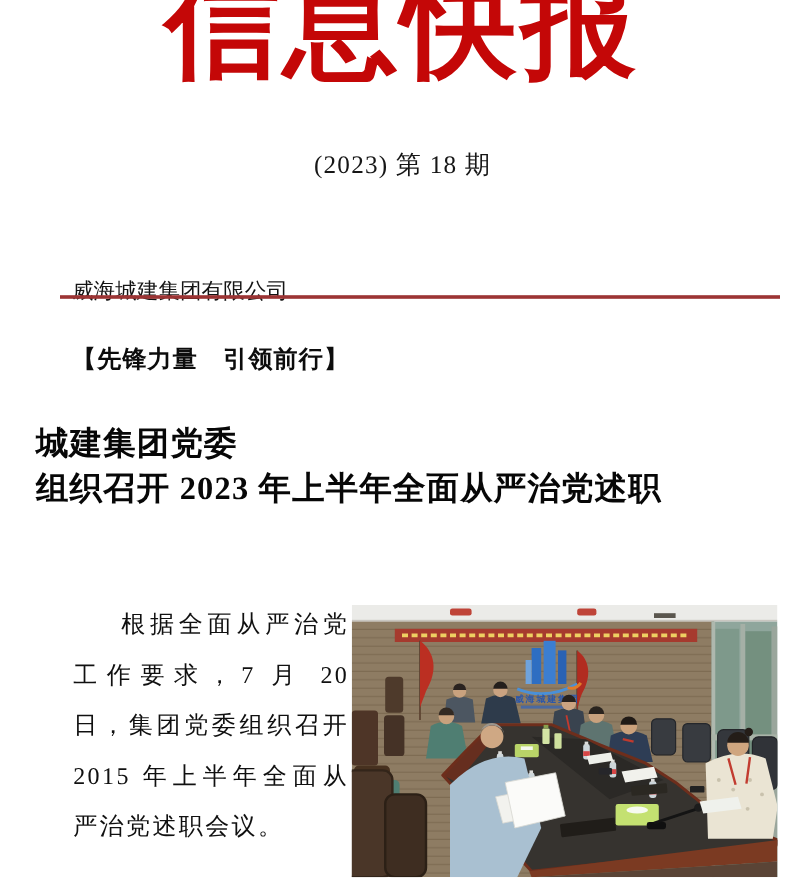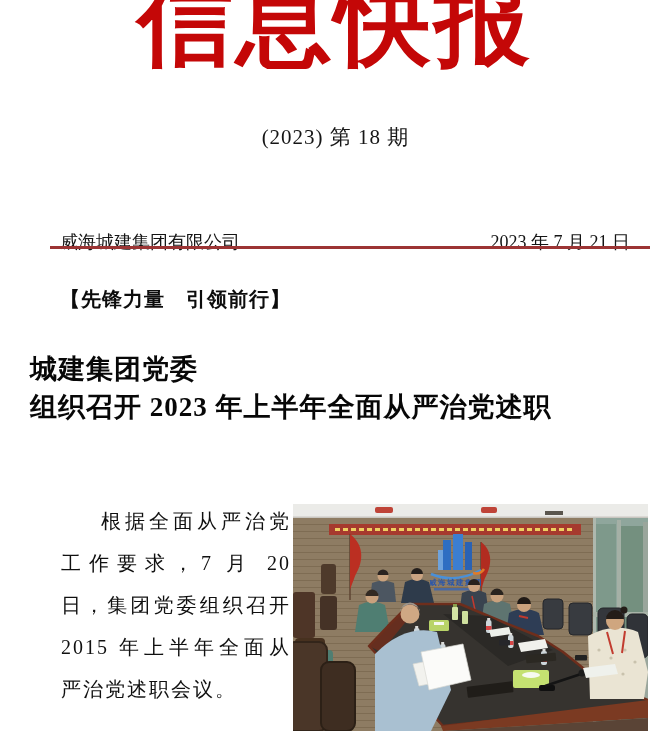--- a/index.html
+++ b/index.html
@@ -49,21 +49,20 @@
 <body>
 
 <div class="page">
 
   <div class="masthead">信息快报</div>
 
   <div class="issue">(2023) 第 18 期</div>
 
   <div class="pubrow">
     <span>威海城建集团有限公司</span>
-    <span>2023 年 7 月 21 日</span>
   </div>
 
   <div class="rule"></div>
 
   <div class="section-header">【先锋力量　引领前行】</div>
 
   <div class="article-title">
     <div>城建集团党委</div>
     <div>组织召开 2023 年上半年全面从严治党述职</div>
   </div>

